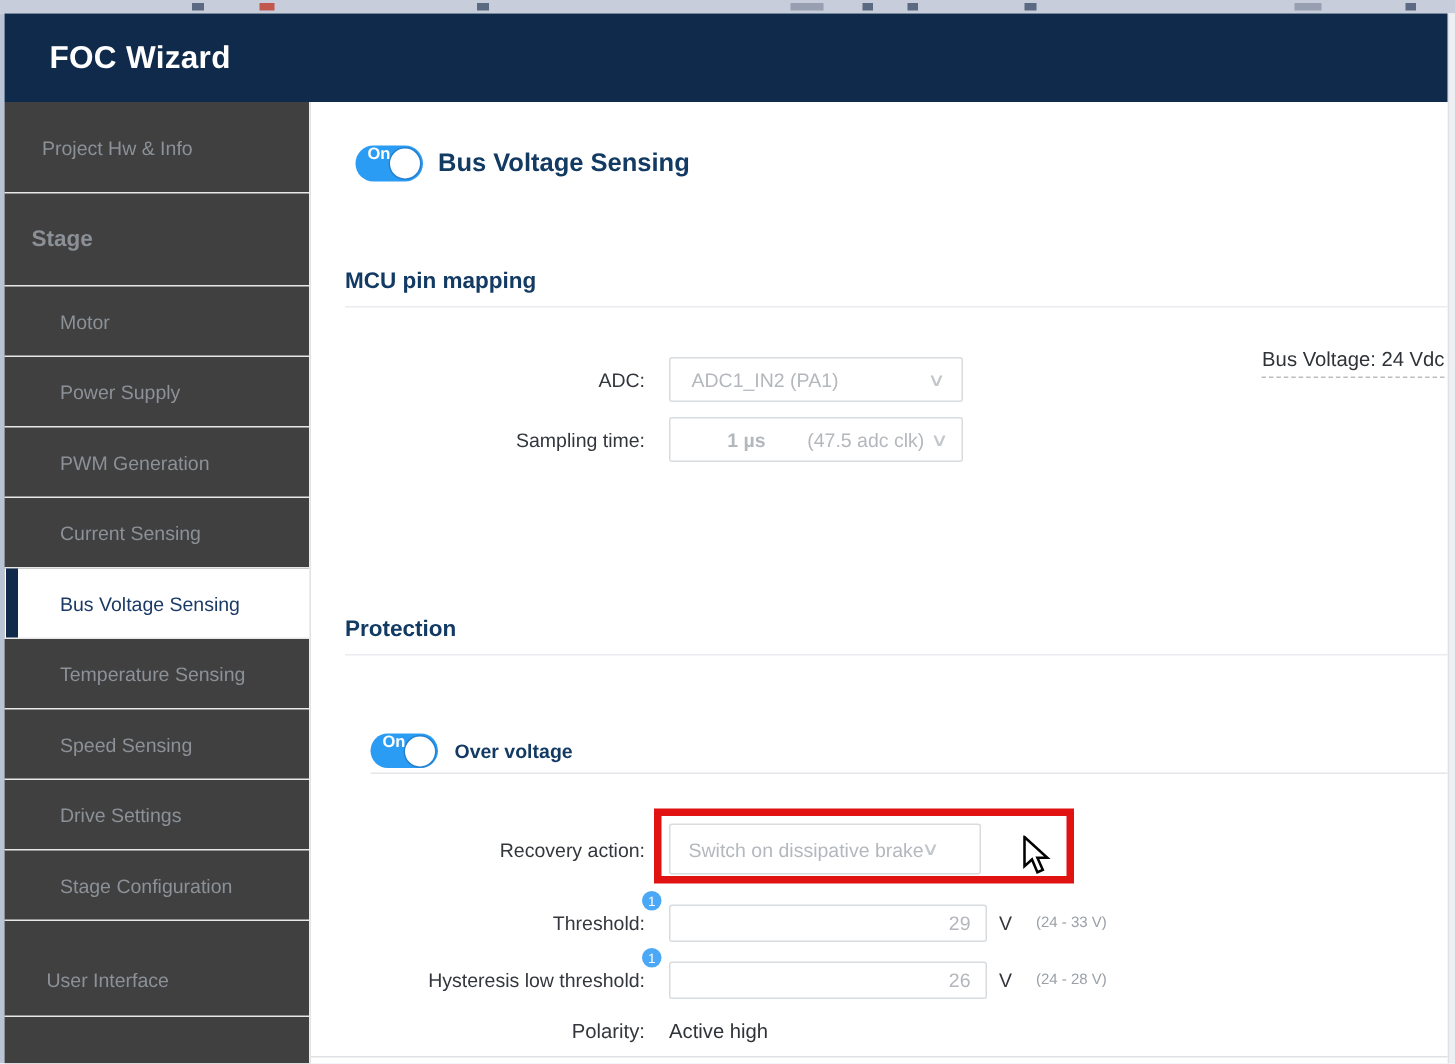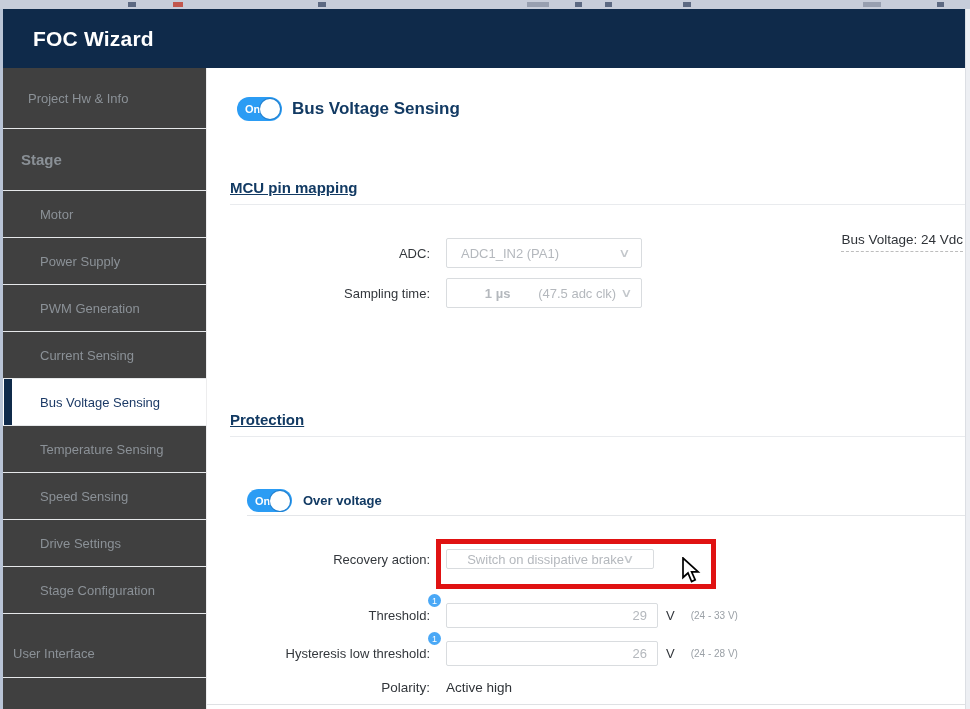--- a/index.html
+++ b/index.html
@@ -21,50 +21,50 @@
   .header-title { color:#fff; font-size:21px; font-weight:bold; padding-left:30px; letter-spacing:.2px; }
 
   
   .sidebar { position:absolute; left:3px; top:68px; width:204px; height:641px; background:#404040; border-right:1px solid #ededee; }
   .nav-row { display:flex; align-items:center; border-bottom:1px solid #e6e8ea; color:#8b9197; font-size:13px; cursor:default; position:relative; }
   .nav-top { height:61px; padding-left:25px; }
   .nav-section { height:62px; padding-left:18px; font-size:15px; font-weight:bold; color:#8a9096; }
   .nav-item { height:47px; padding-left:37px; }
   .nav-item.active { background:#ffffff; color:#1c3a66; }
   .nav-item.active::before { content:""; position:absolute; left:1px; top:0; width:8px; height:100%; background:#0f2a4a; }
-  .nav-user { height:64px; padding-left:10px; padding-top:16px; }
+  .nav-user { height:64px; padding-left:28px; padding-top:16px; }
   .nav-app { height:31px; padding-left:25px; padding-top:10px; border-bottom:none; }
 
   
   .main { position:absolute; left:207px; top:68px; width:758px; height:641px; background:#fff; }
 
   
-  .toggle { display:inline-flex; align-items:center; background:#2b9cf4; border-radius:13px; width:45px; height:24px; position:relative; cursor:pointer; flex:none; }
+  .toggle { display:inline-flex; background:#2b9cf4; border-radius:13px; width:45px; height:24px; position:relative; cursor:pointer; flex:none; }
   .toggle .t-label { color:#fff; font-size:11px; font-weight:bold; padding-left:8px; }
   .toggle .t-knob { position:absolute; right:2px; top:2px; width:20px; height:20px; background:#fff; border-radius:50%; box-shadow:0 0 0 1px rgba(20,80,140,.35); }
   .toggle.small { width:45px; height:23px; }
 
   .page-head { position:absolute; left:30px; top:29px; display:flex; align-items:center; gap:10px; }
   .page-title { font-size:17px; font-weight:bold; color:#123a63; }
 
-  .section-title { position:absolute; left:23px; font-size:15px; font-weight:bold; color:#123a63;text-decoration:underline; }
+  .section-title { position:absolute; left:23px; font-size:15px; font-weight:bold; color:#123a63; }
   .section-rule { position:absolute; left:23px; right:0; height:1px; background:#e9ebee; }
 
   .bus-note { position:absolute; right:2px; top:164px; font-size:13.5px; color:#2f3338; border-bottom:1px dashed #bdbdbd; padding-bottom:4px; }
 
   
   .form-row { position:absolute; display:flex; align-items:center; }
   .f-label { width:223px; text-align:right; font-size:13px; color:#33373c; padding-right:0; position:relative; }
   .gap { width:16px; flex:none; }
   .dropdown { border:1px solid #d9dcdf; border-radius:2px; background:#fff; color:#b4b8bd; font-size:13px; display:flex; align-items:center; }
   .dd-adc { width:196px; height:30px; padding:0 12px 0 14px; justify-content:space-between; }
   .dd-sampling { width:196px; height:30px; padding:0 10px; }
   .dd-sampling .v1 { flex:1; text-align:center;font-weight:bold; }
   .dd-sampling .v2 { margin-right:6px; }
-  .dd-recovery { width:208px; height:20px; padding:0 0; justify-content:center; }
+  .dd-recovery { width:208px; height:34px; padding:0 12px; justify-content:flex-start; }
   .chev { color:#c3c7cb; font-size:12px; transform:scaleX(1.4); }
 
   .num-input { width:212px; height:25px; border:1px solid #d9dcdf; border-radius:2px; text-align:right; padding-right:10px; color:#b4b8bd; font-size:13px; font-family:"Liberation Sans",sans-serif; background:#fff; outline:none; }
   .unit { font-size:13px; color:#33373c; margin-left:8px; }
   .range { font-size:10px; color:#9aa0a6; margin-left:16px; }
   .badge { position:absolute; right:-11px; top:-14px; width:13px; height:13px; border-radius:50%; background:#4aa8f6; color:#fff; font-size:9px; display:flex; align-items:center; justify-content:center; }
 
   .ov-head { position:absolute; left:40px; top:421px; display:flex; align-items:center; gap:11px; }
   .ov-title { font-size:13px; font-weight:bold; color:#123a63; }
   .ov-rule { position:absolute; left:40px; right:0; top:447px; height:1px; background:#e4e6e9; }

